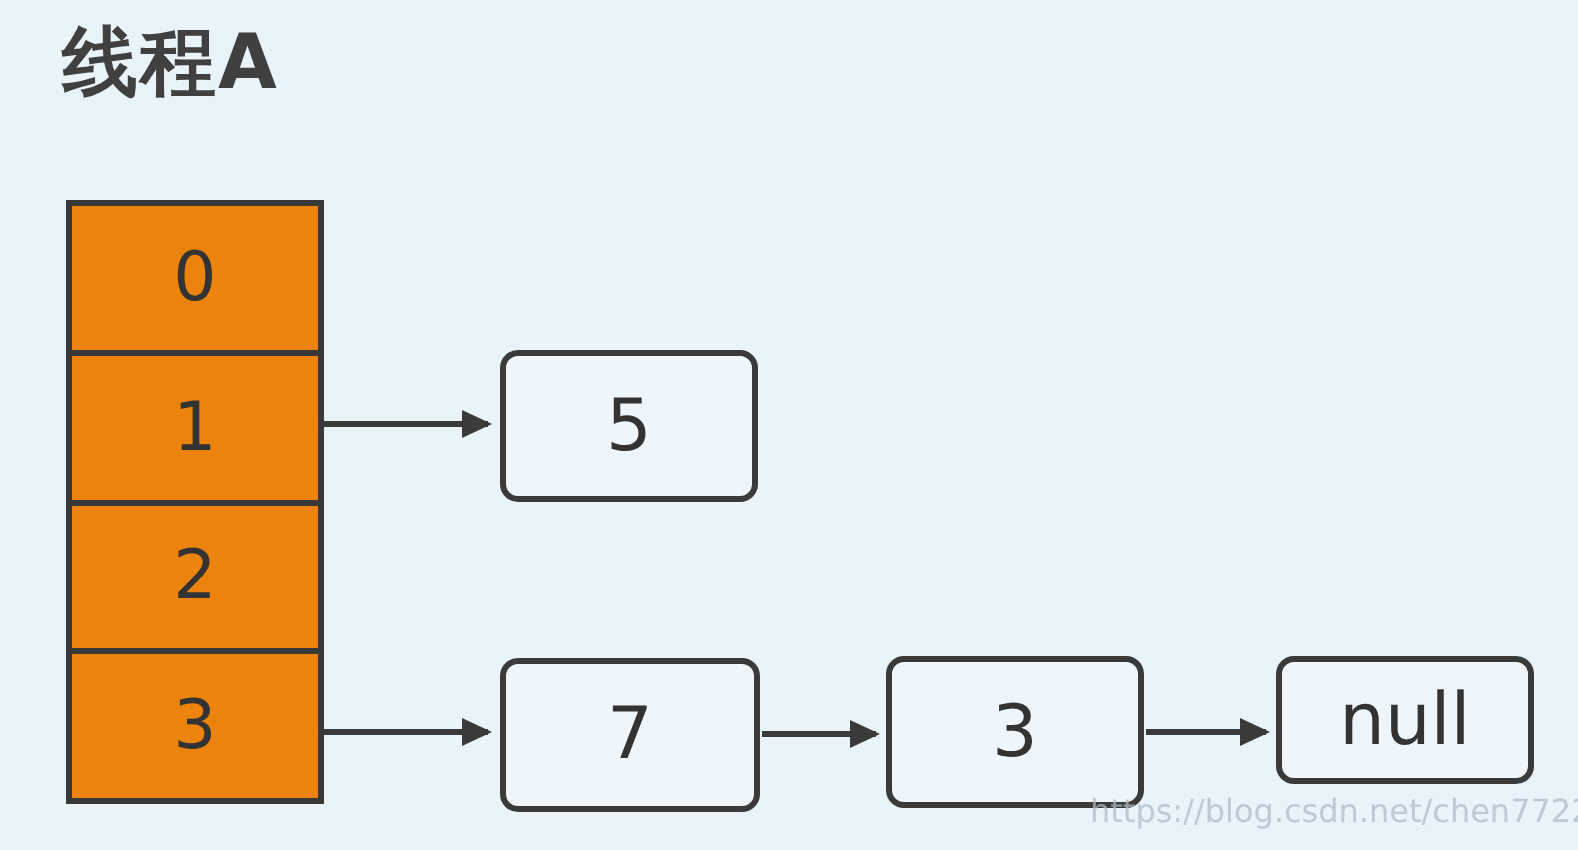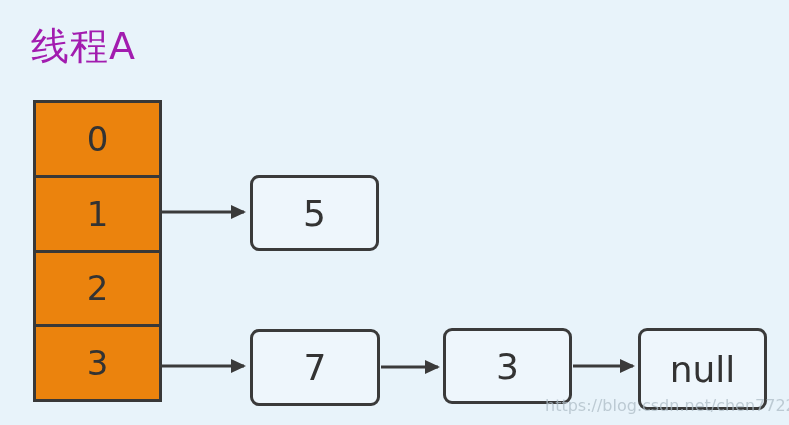--- a/index.html
+++ b/index.html
@@ -13,26 +13,27 @@
   .canvas {
     position: relative;
     width: 789px;
     height: 425px;
     background: #e8f3fa;
     overflow: hidden;
   }
   .diagram-title {
     position: absolute;
     left: 31px;
-    top: 24px;
+    top: 9px;
     font-size: 38px;
     line-height: 1.2;
-    color: #a21caf;
+    color: #404040;
     letter-spacing: 1px;
     white-space: nowrap;
+    font-weight: bold;
   }
   .array {
     position: absolute;
     left: 33px;
     top: 100px;
     width: 123px;
     height: 296px;
     border: 3px solid #383838;
     display: flex;
     flex-direction: column;
@@ -58,21 +59,21 @@
     background: #eef6fc;
     display: flex;
     align-items: center;
     justify-content: center;
     font-size: 36px;
     color: #333333;
   }
   .node-5    { left: 250px; top: 175px; width: 129px; height: 76px; }
   .node-7    { left: 250px; top: 329px; width: 130px; height: 77px; }
   .node-3    { left: 443px; top: 328px; width: 129px; height: 76px; }
-  .node-null { left: 638px; top: 328px; width: 129px; height: 82px; }
+  .node-null { left: 638px; top: 328px; width: 129px; height: 64px; }
   .edges-layer {
     position: absolute;
     left: 0;
     top: 0;
     width: 789px;
     height: 425px;
     pointer-events: none;
   }
   .watermark {
     position: absolute;

